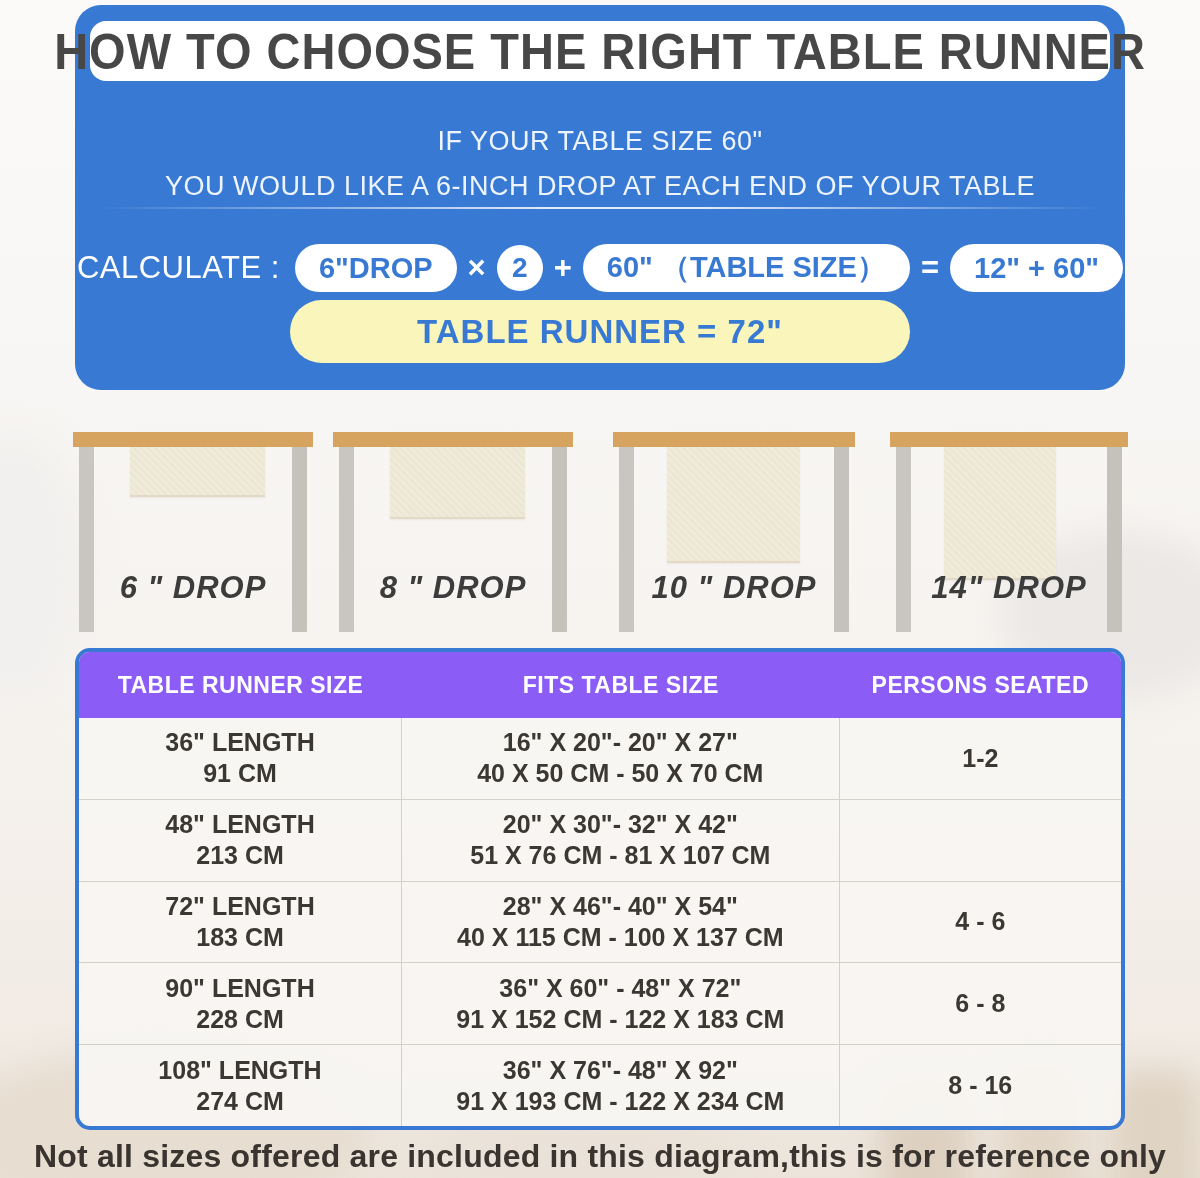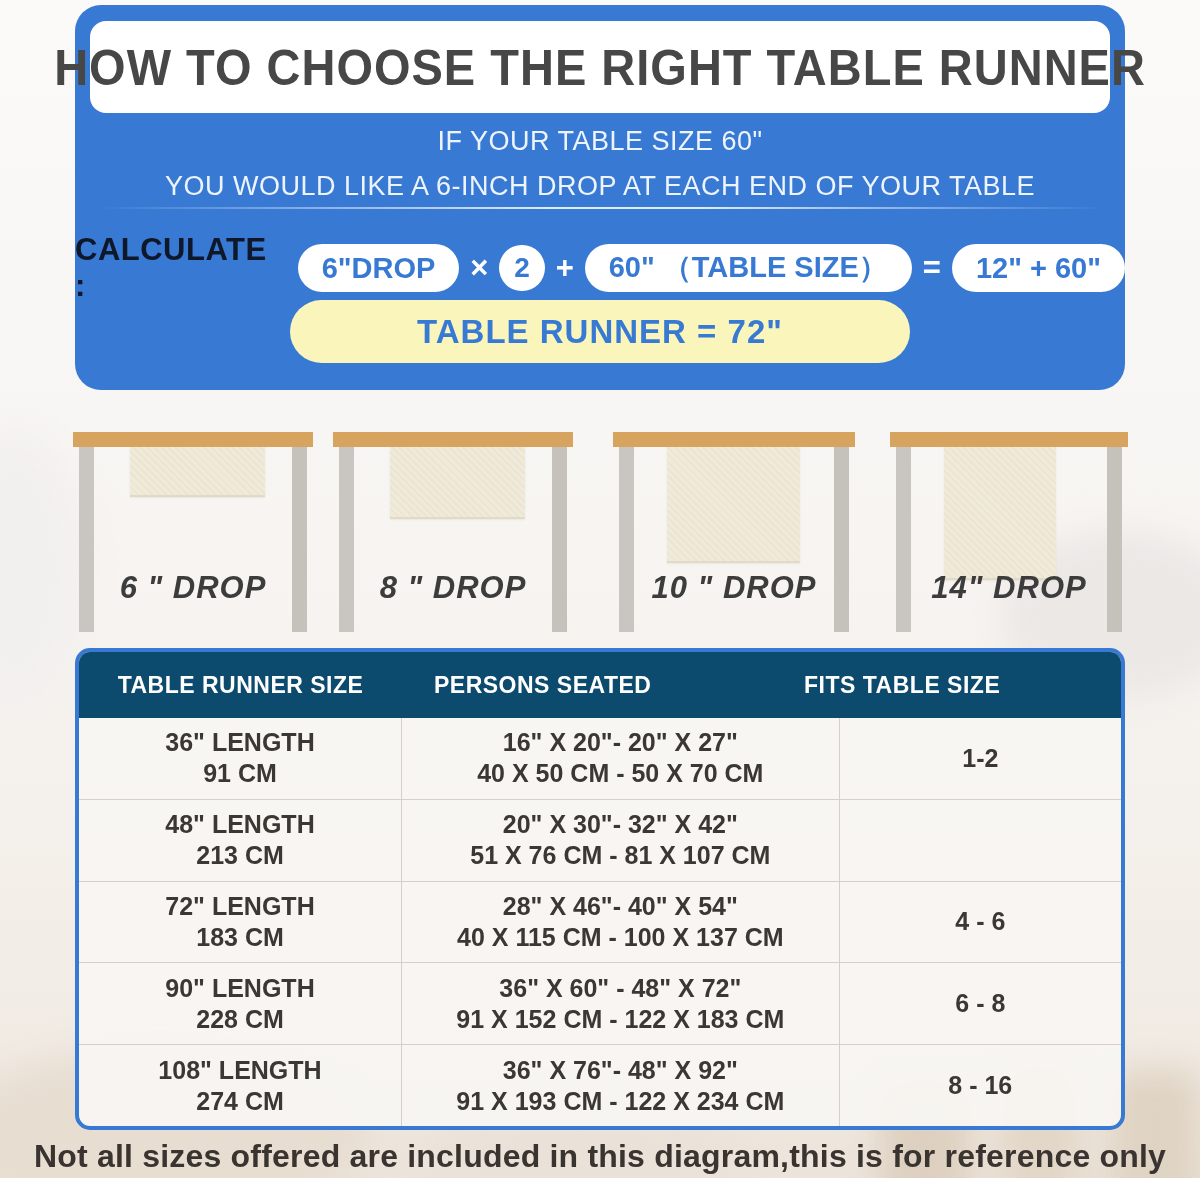--- a/index.html
+++ b/index.html
@@ -14,31 +14,31 @@
   .blob-mid-left   { left:-60px;  top:430px;  width:150px; height:280px; background:#f2f0ee; }
   .blob-bot-left   { left:-50px;  top:1050px; width:420px; height:170px; background:#e7ddd1; }
   .blob-bot-mid    { left:420px;  top:1100px; width:320px; height:120px; background:#eae2d8; }
   .blob-bot-right1 { left:880px;  top:1080px; width:90px;  height:160px; background:#ddd0c0; border-radius:20px; }
   .blob-bot-right2 { left:1000px; top:1060px; width:80px;  height:180px; background:#e2d6c7; border-radius:20px; }
   .blob-bot-right3 { left:1110px; top:1070px; width:90px;  height:170px; background:#dfd3c3; border-radius:20px; }
 
   
   .top-panel { position:absolute; left:75px; top:5px; width:1050px; height:385px;
                background:#3879d3; border-radius:26px; }
-  .title-banner { position:absolute; left:15px; top:16px; width:1020px; height:92px;
+  .title-banner { position:absolute; left:15px; top:16px; width:1020px; height:60px;
                   background:#ffffff; border-radius:16px; display:flex; align-items:center; justify-content:center; }
   .title-banner h1 { font-size:47px; font-weight:900; color:#474747; letter-spacing:1px; white-space:nowrap;
                      transform:scaleY(1.08); }
   .subtitle { position:absolute; left:0; top:114px; width:100%; text-align:center;
               color:#eef4fd; font-size:27px; font-weight:500; line-height:45px; letter-spacing:.5px; }
   .panel-divider { position:absolute; left:20px; top:202px; width:1010px; height:2px;
                    background:linear-gradient(90deg,rgba(255,255,255,0) 0%,rgba(255,255,255,.85) 45%,rgba(255,255,255,.85) 60%,rgba(255,255,255,0) 100%); }
   .calc-row { position:absolute; left:0; top:238px; width:100%; height:50px;
               display:flex; align-items:center; justify-content:center; gap:11px; }
-  .calc-label { color:#0f172a; font-size:31px; font-weight:700; letter-spacing:.5px; margin-right:4px; }
+  .calc-label { color:#ffffff; font-size:31px; font-weight:400; letter-spacing:.5px; margin-right:4px; }
   .pill { background:#ffffff; color:#3879d3; height:48px; border-radius:24px;
           display:flex; align-items:center; justify-content:center; padding:0 24px;
           font-size:29px; font-weight:800; white-space:nowrap; }
   .op { color:#ffffff; font-size:31px; font-weight:800; }
   .mult-circle { background:#ffffff; color:#3879d3; width:46px; height:46px; border-radius:50%;
                  display:flex; align-items:center; justify-content:center; font-size:28px; font-weight:800; }
   .result-pill { position:absolute; left:50%; top:295px; transform:translateX(-50%);
                  width:620px; height:63px; background:#faf6bb; border-radius:32px;
                  display:flex; align-items:center; justify-content:center;
                  color:#3879d3; font-size:33px; font-weight:800; letter-spacing:1px; }
@@ -60,21 +60,21 @@
   .fig2 .runner { left:57px; width:135px; height:87px; }
   .fig3 .runner { left:54px; width:133px; height:131px; }
   .fig4 .runner { left:54px; width:112px; height:148px; }
   .drop-label { position:absolute; left:0; top:138px; width:100%; text-align:center;
                 font-size:31px; font-weight:900; font-style:italic; color:#3c3c3c; letter-spacing:1px; }
 
   
   .size-table { position:absolute; left:75px; top:648px; width:1050px; height:482px;
                 border:4px solid #3879d3; border-radius:15px; overflow:hidden;
                 background:rgba(248,245,242,.94); display:flex; flex-direction:column; }
-  .table-header { height:66px; background:#0c4a6e; display:flex; align-items:center; flex:0 0 66px; }
+  .table-header { height:66px; background:#8b5cf6; display:flex; align-items:center; flex:0 0 66px; }
   .th { color:#ffffff; font-size:23px; font-weight:800; text-align:center; letter-spacing:.5px; }
   .c1 { width:31%; } .c2 { width:42%; } .c3 { width:27%; }
   .table-body { flex:1; display:flex; flex-direction:column; }
   .t-row { flex:1; display:flex; align-items:stretch; border-top:1px solid rgba(170,162,152,.45); }
   .t-row:first-child { border-top:none; }
   .td { display:flex; flex-direction:column; align-items:center; justify-content:center;
         color:#3b3834; font-size:25px; font-weight:700; line-height:31px; text-align:center; }
   .td.c1, .td.c2 { border-right:1px solid rgba(170,162,152,.45); }
 
   .footer-note { position:absolute; left:0; top:1138px; width:100%; text-align:center;
@@ -142,22 +142,22 @@
     <div class="runner"></div>
     <div class="tabletop"></div>
     <div class="leg leg-left"></div>
     <div class="leg leg-right"></div>
     <div class="drop-label">14" DROP</div>
   </div>
 
   <div class="size-table">
     <div class="table-header">
       <div class="th c1">TABLE RUNNER SIZE</div>
+      <div class="th c2">FITS TABLE SIZE</div>
       <div class="th c3">PERSONS SEATED</div>
-      <div class="th c2">FITS TABLE SIZE</div>
     </div>
     <div class="table-body">
 
       <div class="t-row">
         <div class="td c1">
           <div>36" LENGTH</div>
           <div>91 CM</div>
         </div>
         <div class="td c2">
           <div>16" X 20"- 20" X 27"</div>

